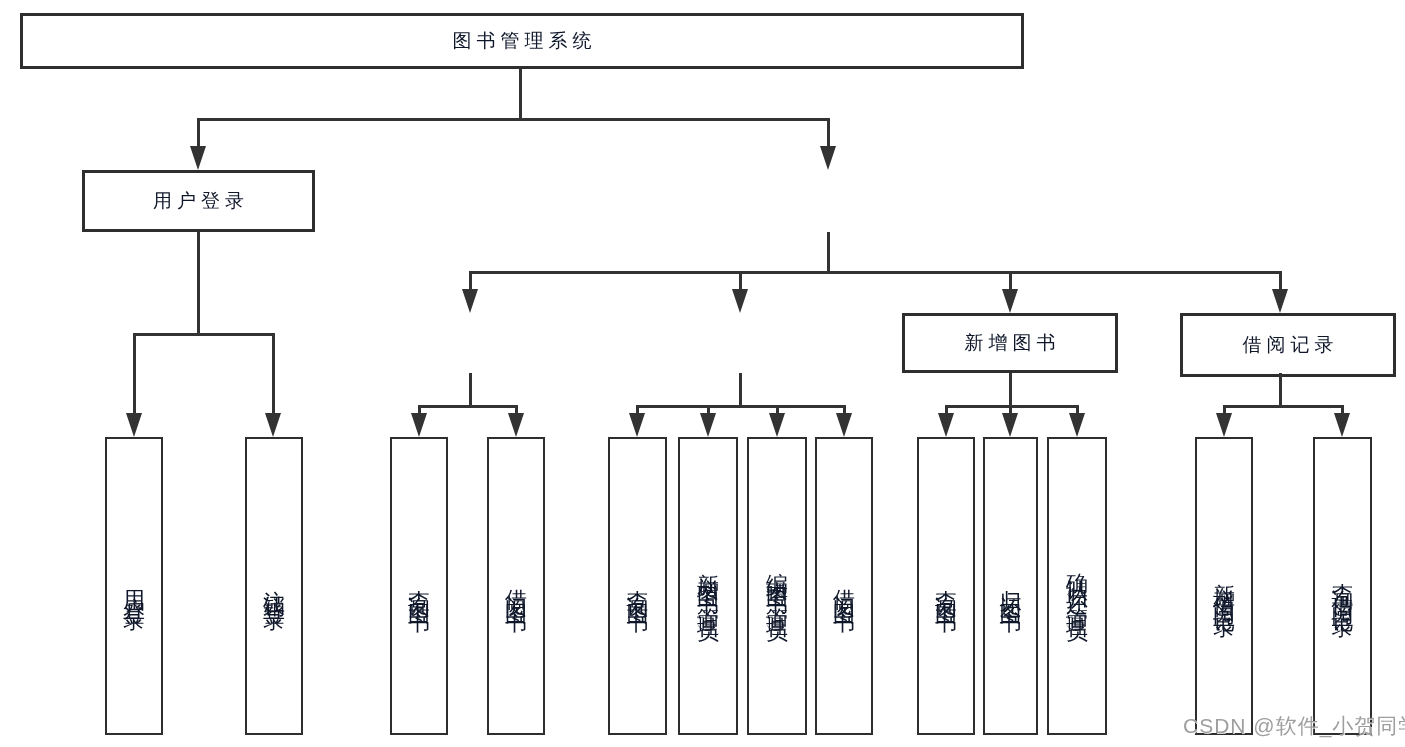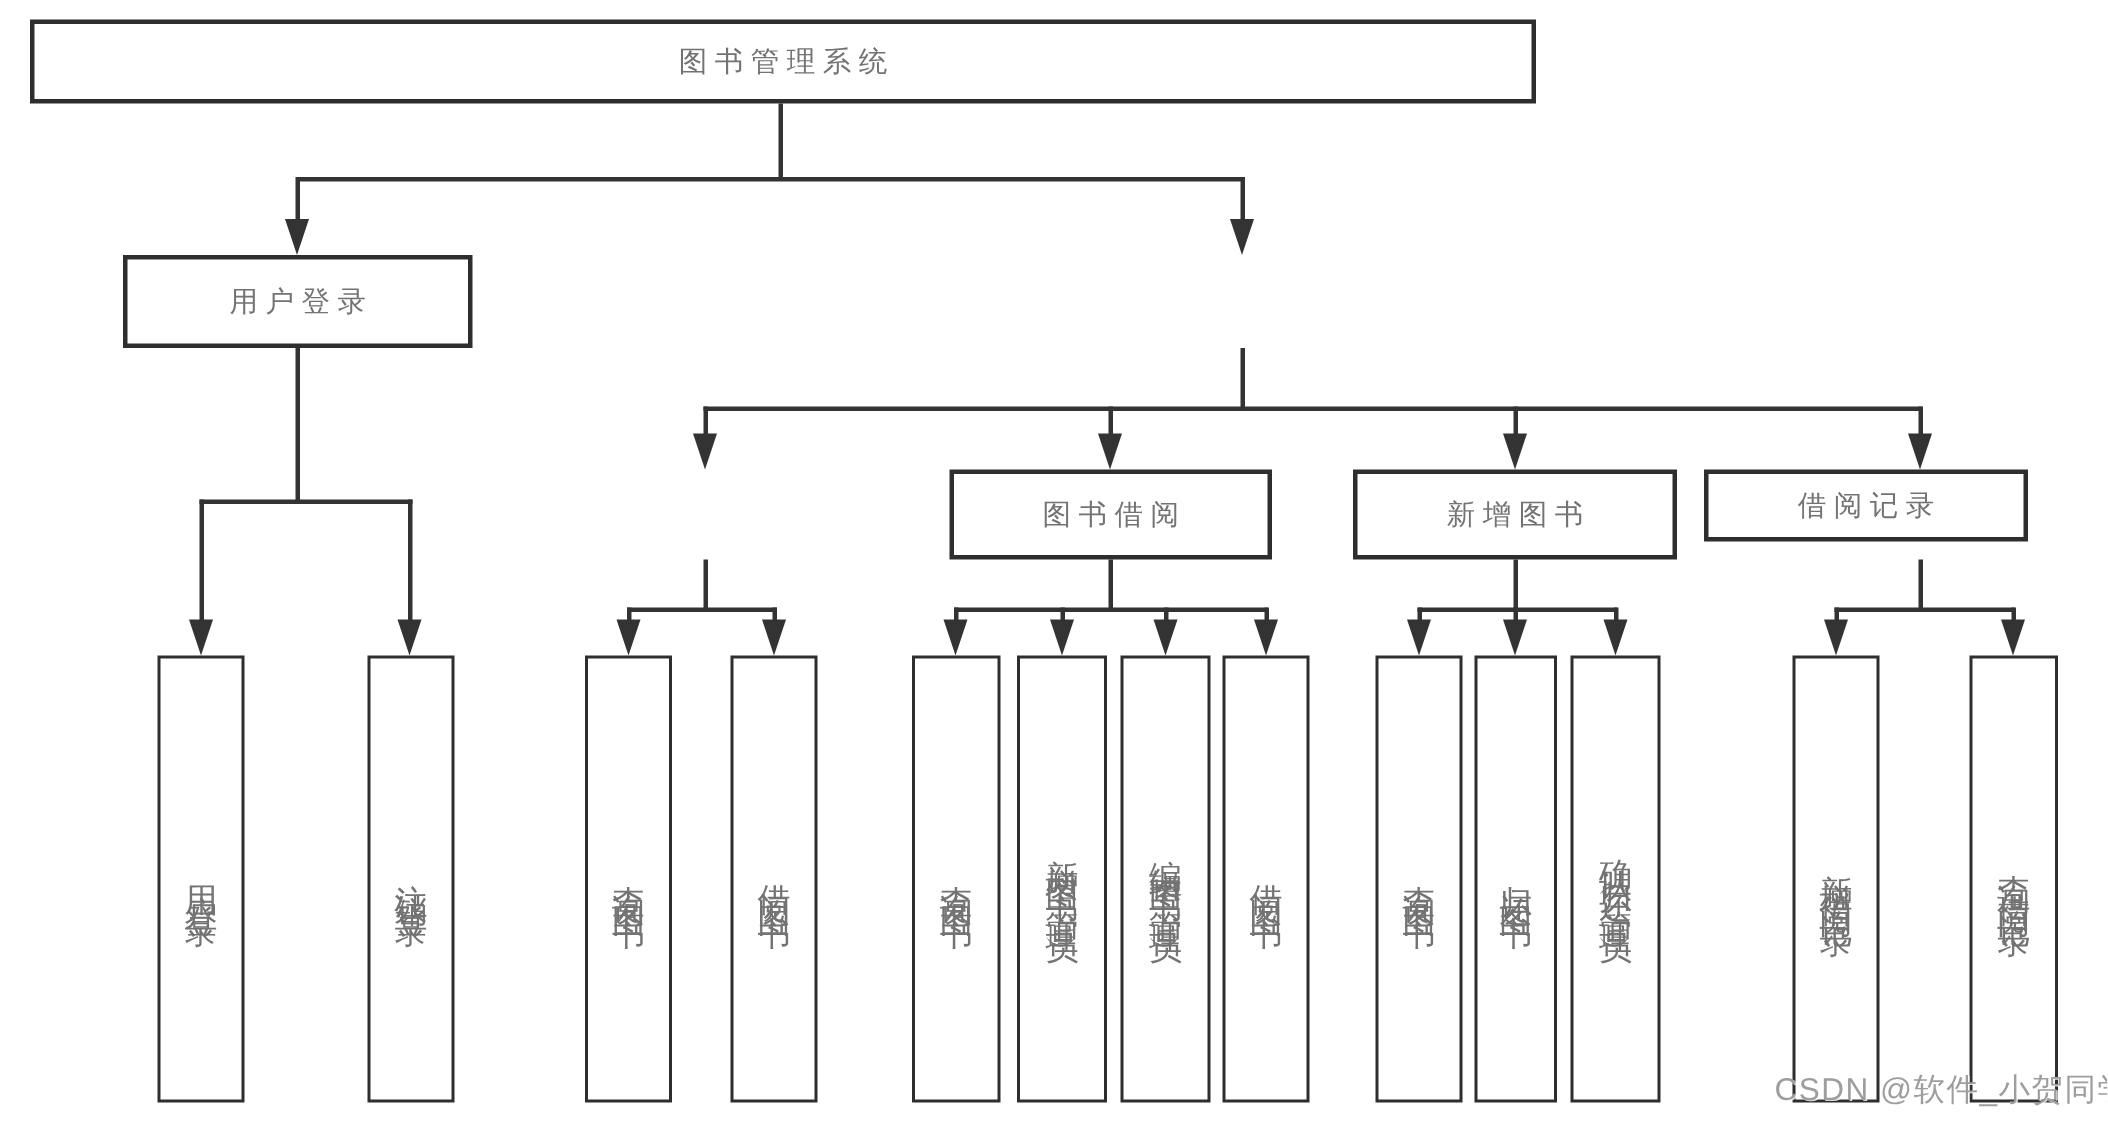--- a/index.html
+++ b/index.html
@@ -4,21 +4,21 @@
 <style>
   html,body { margin:0; padding:0; background:#ffffff; }
   #canvas {
     position:relative; width:1405px; height:747px; background:#ffffff;
     font-family:"Liberation Sans","DejaVu Sans",sans-serif; overflow:hidden;
   }
   .box {
     position:absolute; background:#ffffff; border:3px solid #2e2e2e;
     box-sizing:border-box; display:flex; align-items:center; justify-content:center;
   }
-  .box span { color:#737373;text-align:right; }
+  .box span { color:#0f172a;text-align:right; }
   .hbox span { font-size:19px; letter-spacing:5px; padding-left:5px; white-space:nowrap; }
   .leaf { border-width:2.5px; }
   .leaf span {
     writing-mode:vertical-rl; text-orientation:mixed;
     font-size:22px; letter-spacing:7px; line-height:1;
   }
   .vl { position:absolute; width:2.5px; background:#333333; }
   .hl { position:absolute; height:2.5px; background:#333333; }
   .ar {
     position:absolute; width:0; height:0;
@@ -37,27 +37,24 @@
 <div id="canvas">
 
   <div class="box hbox" style="left:20px;top:13px;width:1004px;height:56px">
     <span>图书管理系统</span>
   </div>
 
   <div class="box hbox" style="left:82px;top:170px;width:233px;height:62px">
     <span>用户登录</span>
   </div>
 
-  <div class="box hbox" style="left:633px;top:313px;width:215px;height:60px">
-    <span>图书借阅</span>
-  </div>
   <div class="box hbox" style="left:902px;top:313px;width:216px;height:60px">
     <span>新增图书</span>
   </div>
-  <div class="box hbox" style="left:1136px;top:313px;width:216px;height:48px">
+  <div class="box hbox" style="left:1180px;top:313px;width:216px;height:64px">
     <span>借阅记录</span>
   </div>
 
   <div class="box leaf" style="left:105px;top:437px;width:58px;height:298px">
     <span>用户登录</span>
   </div>
   <div class="box leaf" style="left:245px;top:437px;width:58px;height:298px">
     <span>注销登录</span>
   </div>
 

